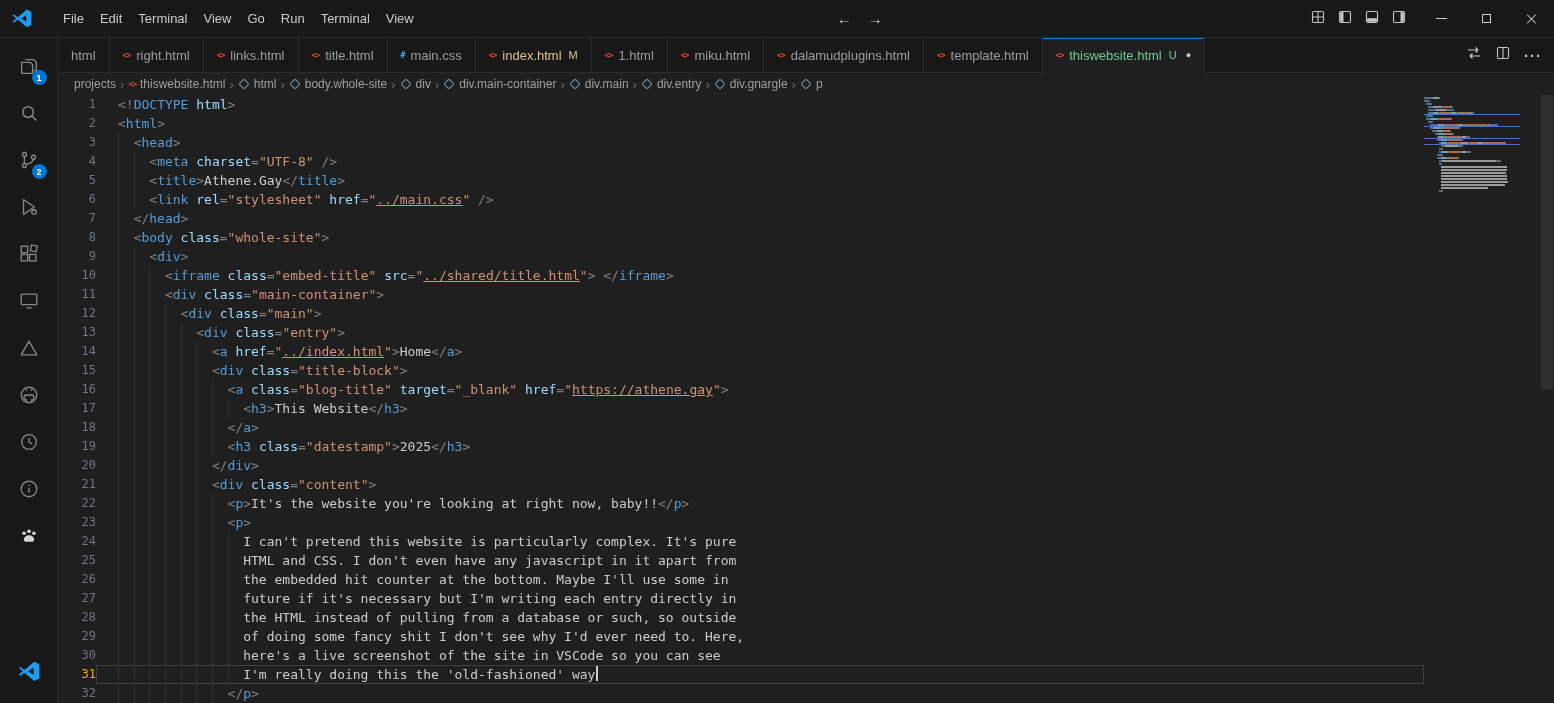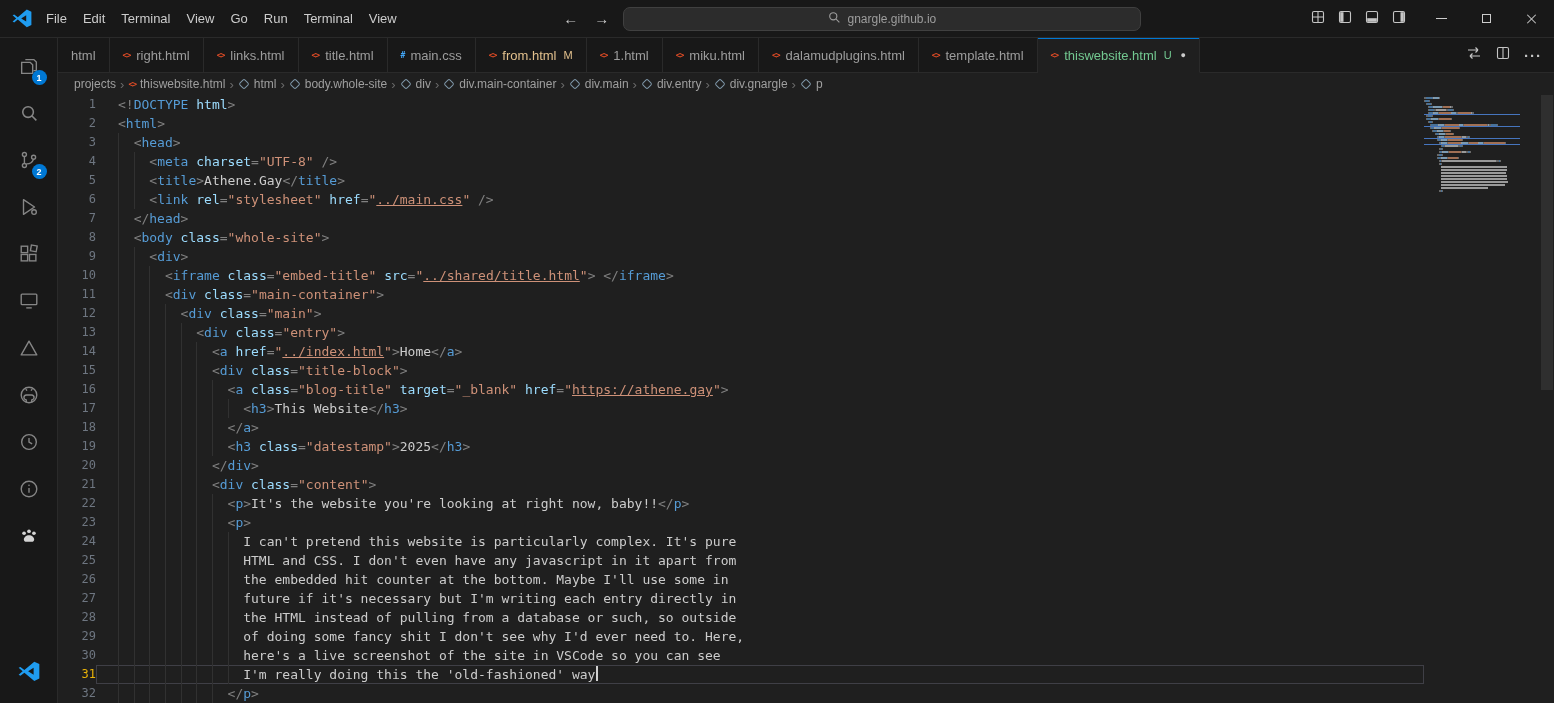--- a/index.html
+++ b/index.html
@@ -2,21 +2,21 @@
 <html><head>
 <meta charset="utf-8">
 <style>
   *{margin:0;padding:0;box-sizing:border-box}
   html,body{width:1554px;height:703px;overflow:hidden;background:#1f1f1f;
     font-family:"Liberation Sans",sans-serif;color:#ccc;-webkit-user-select:none;user-select:none}
   
   .titlebar{height:38px;background:#181818;border-bottom:1px solid #2a2a2a;display:flex;align-items:stretch}
   .tb-left{display:flex;align-items:center;padding-left:12px;gap:4px}
   .logo svg{display:block}
-  .menubar{display:flex;margin-left:2px}
+  .menubar{display:flex;margin-left:19px}
   .menu-item{padding:2px 8px;font-size:13px;line-height:22px;color:#cccccc;border-radius:5px;cursor:default}
   .tb-center{flex:1;display:flex;align-items:center;justify-content:center;gap:12px;min-width:0}
   .nav-btn{color:#cccccc;font-size:15px;padding:0 2px}
   .cmd{width:588px;max-width:58%;height:24px;background:#2c2c2c;border:1px solid #404040;border-radius:7px;
     display:flex;align-items:center;justify-content:center;gap:6px;color:#9d9d9d;font-size:12px}
   .tb-right{display:flex;align-items:center}
   .layout-icons{display:flex;gap:11px;padding:0 12px;color:#c5c5c5;align-items:center}
   .win-controls{display:flex;align-self:stretch}
   .win-btn{width:45px;display:flex;align-items:center;justify-content:center}
   .win-min{width:11px;height:1px;background:#cccccc;display:block}
@@ -90,29 +90,20 @@
         <div class="menu-item">View</div>
         <div class="menu-item">Go</div>
         <div class="menu-item">Run</div>
         <div class="menu-item">Terminal</div>
         <div class="menu-item">View</div>
       </nav>
   </div>
   <div class="tb-center">
     <span class="nav-btn">←</span>
     <span class="nav-btn">→</span>
-    <div class="cmd">
-      <span>
-        <svg width="13" height="13" viewBox="0 0 16 16" fill="none" stroke="#9d9d9d" stroke-width="1.4">
-          <circle cx="6.5" cy="6.5" r="4.4"></circle>
-            <path d="M10 10 L14 14"></path>
-          </svg>
-      </span>
-      <span>gnargle.github.io</span>
-    </div>
   </div>
   <div class="tb-right">
     <div class="layout-icons">
       <span>
         <svg width="16" height="16" viewBox="0 0 16 16" fill="none" stroke="currentColor" stroke-width="1.1">
           <rect x="2.5" y="2.5" width="11" height="11" rx="1.5"></rect>
             <path d="M8 2.5v11M2.5 8h11"></path>
           </svg>
       </span>
       <span>
@@ -252,21 +243,21 @@
           <div class="tab">
             <span class="ficon html">&lt;&gt;</span>
             <span class="tab-label">title.html</span>
           </div>
           <div class="tab">
             <span class="ficon css">#</span>
             <span class="tab-label">main.css</span>
           </div>
           <div class="tab">
             <span class="ficon html">&lt;&gt;</span>
-            <span class="tab-label modified">from.html</span>
+            <span class="tab-label modified">index.html</span>
             <span class="git-badge modified">M</span>
           </div>
           <div class="tab">
             <span class="ficon html">&lt;&gt;</span>
             <span class="tab-label">1.html</span>
           </div>
           <div class="tab">
             <span class="ficon html">&lt;&gt;</span>
             <span class="tab-label">miku.html</span>
           </div>

